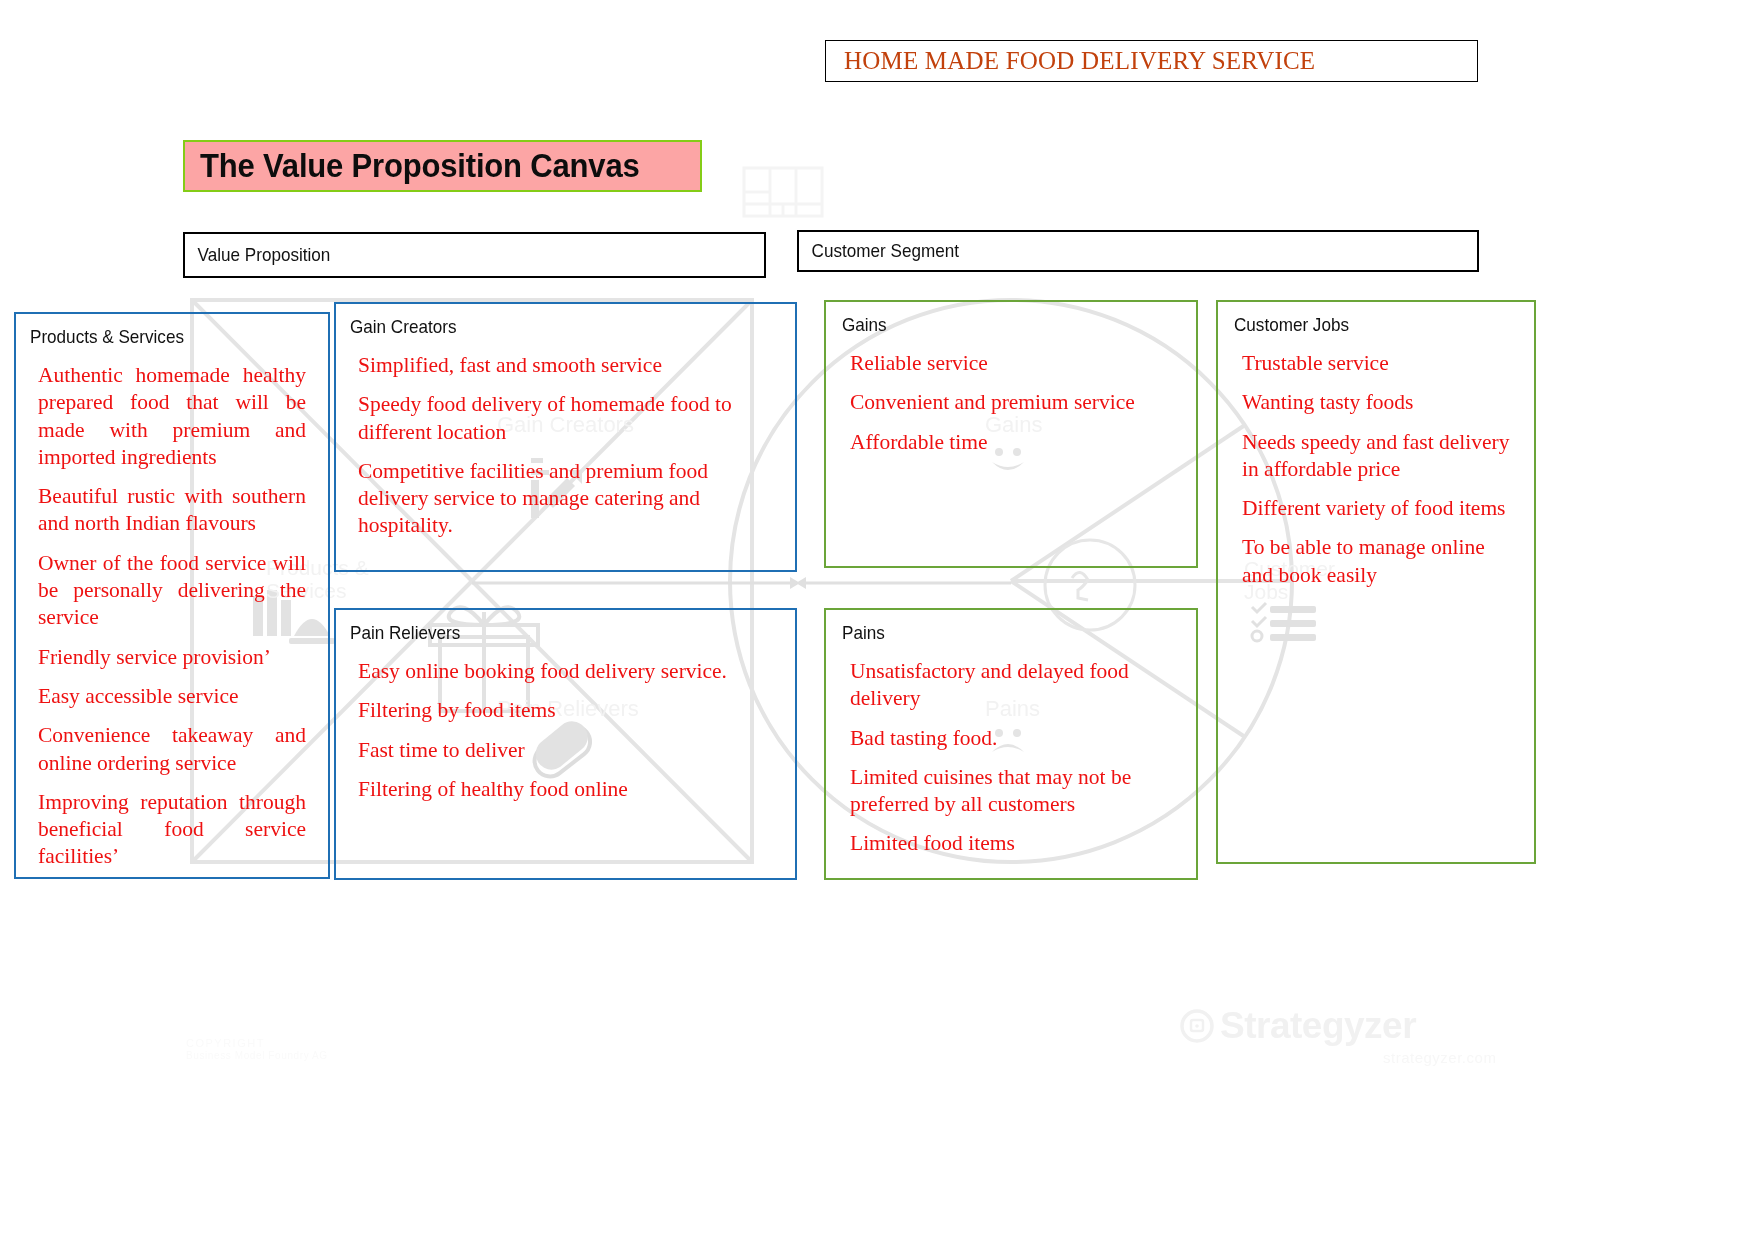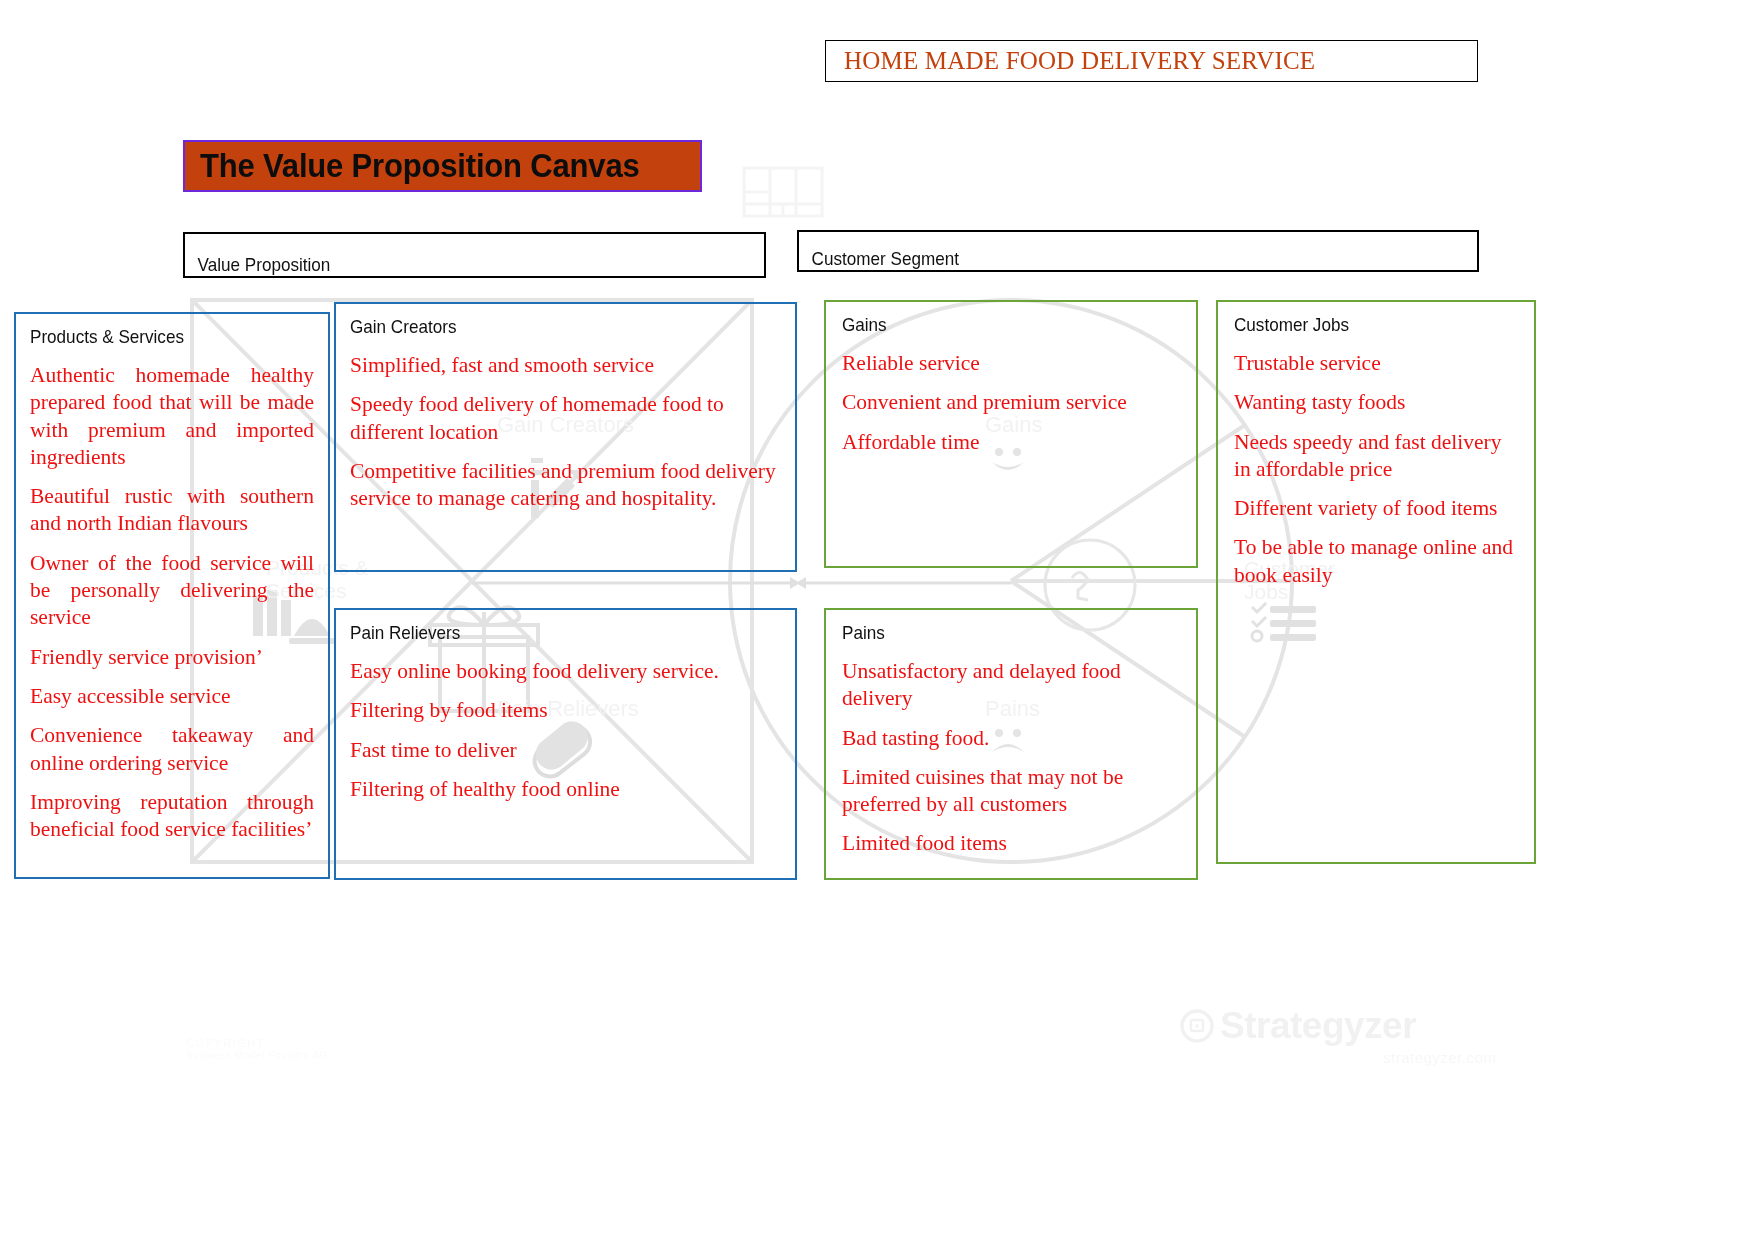--- a/index.html
+++ b/index.html
@@ -43,22 +43,22 @@
     letter-spacing: 0.2px;
     white-space: nowrap;
   }
 
   
   #canvas-title-box {
     left: 183px;
     top: 140px;
     width: 519px;
     height: 52px;
-    border: 2px solid #6d28d9;
-    background: #c2410c;
+    border: 2px solid #84cc16;
+    background: #fca5a5;
     display: flex;
     align-items: center;
     z-index: 40;
   }
   #canvas-title-text {
     font-family: "Liberation Sans Narrow", "Liberation Sans", sans-serif;
     font-size: 33px;
     font-weight: bold;
     color: #0d0d0d;
     padding-left: 16px;
@@ -66,21 +66,21 @@
     transform: scaleX(0.94);
     transform-origin: left center;
     white-space: nowrap;
   }
 
   
   .section-bar {
     border: 2px solid #000000;
     background: #ffffff;
     display: flex;
-    align-items: flex-end;
+    align-items: center;
     z-index: 40;
   }
   #vp-bar { left: 183px; top: 232px; width: 583px; height: 46px; }
   #cs-bar { left: 797px; top: 230px; width: 682px; height: 42px; }
   .section-bar span {
     font-family: "Liberation Sans Narrow", "Liberation Sans", sans-serif;
     font-size: 19px;
     color: #111111;
     padding-left: 14px;
     transform: scaleX(0.9);
@@ -103,21 +103,21 @@
     display: block;
     transform: scaleX(0.9);
     transform-origin: left center;
     white-space: nowrap;
   }
   .panel-body {
     font-family: "Liberation Serif", serif;
     font-size: 21.5px;
     line-height: 1.27;
     color: #ee1111;
-    margin: 0;
+    margin: 8px;
   }
   .panel-body p {
     margin: 0 0 12px 0;
     text-align: justify;
     text-justify: inter-word;
   }
 
   #panel-products {
     left: 14px;  top: 312px;  width: 316px; height: 567px;
     border: 2.4px solid #1f6fb4;

